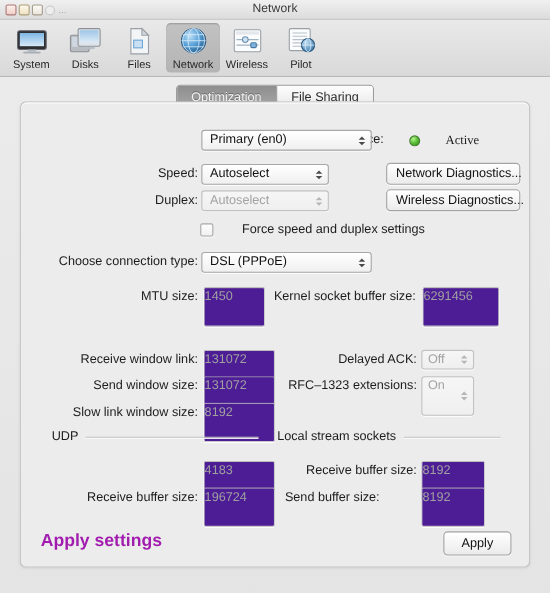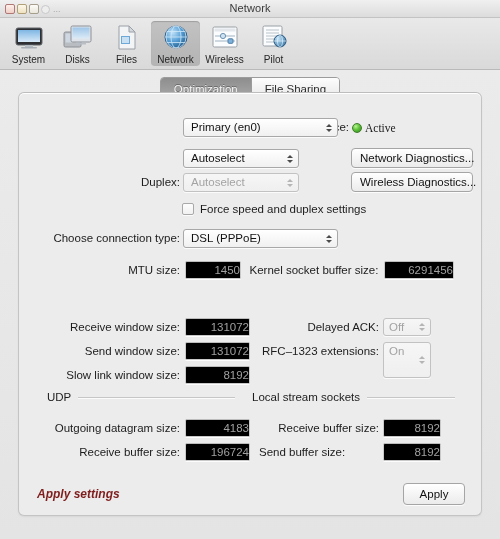--- a/index.html
+++ b/index.html
@@ -117,21 +117,21 @@
     left: 18px; top: 92px;
     width: 464px; height: 424px;
     background: #ececec;
     border: 1px solid #c4c4c4;
     border-top-color: #bdbdbd;
     border-radius: 6px;
     box-shadow: 0 1px 0 #fff inset, 0 1px 2px rgba(0,0,0,.06);
   }
 
   
-  .row { position: absolute; display: flex; align-items: center; }
+  .row { position: absolute; display: flex; align-items: center; gap: 20px; }
   .lbl {
     font-size: 11.5px;
     color: #1c1c1c;
     text-align: right;
     white-space: nowrap;
   }
 
   
   .popup {
     position: relative;
@@ -161,29 +161,29 @@
     border-left: 3px solid transparent;
     border-right: 3px solid transparent;
   }
   .popup .arrows i.up { border-bottom: 3.5px solid #4a4a4a; }
   .popup .arrows i.dn { border-top: 3.5px solid #4a4a4a; }
   .popup.disabled .arrows i.up { border-bottom-color: #b5b5b5; }
   .popup.disabled .arrows i.dn { border-top-color: #b5b5b5; }
 
   
   .field {
-    background: #000000;
+    background: #4c1d95;
     border: 1px solid #c9c9c9;
     border-top-color: #bcbcbc;
     border-radius: 2px;
-    height: 18px;
+    height: 36px;
     font-size: 11.5px;
     color: #a0a0a0;
     line-height: 16px;
-    text-align: right;
+    text-align: left;
     box-shadow: 0 1px 0 rgba(255,255,255,.9);
   }
 
   
   .btn {
     background: linear-gradient(#ffffff, #ebebeb);
     border: 1px solid #a5a5a5;
     border-radius: 4px;
     height: 20px;
     font-size: 11.5px;
@@ -226,24 +226,23 @@
   .group .rule {
     flex: 1 1 auto;
     height: 1px;
     background: #c6c6c6;
     box-shadow: 0 1px 0 #fbfbfb;
   }
 
   .footer-label {
     position: absolute;
     left: 18px; bottom: 14px;
-    font-size: 12px;
+    font-size: 16px;
     font-weight: bold;
-    color: #7f1d1d;
-    font-style: italic;
+    color: #a21caf;
   }
   .apply-btn {
     position: absolute;
     right: 16px; bottom: 10px;
     width: 62px; height: 22px;
     line-height: 20px;
     font-size: 11.5px;
   }
 </style>
 </head>
@@ -396,20 +395,23 @@
         <span>Primary (en0)</span>
         <span class="arrows">
             <i class="up"></i>
             <i class="dn"></i>
           </span>
       </div>
       <div class="led" style="margin-left:14px;"></div>
       <span class="lbl" style="margin-left:3px;font-family:Liberation Serif, serif;">Active</span>
     </div>
 
+    <div class="row" style="left:0; top:59px; width:161px; justify-content:flex-end;">
+      <span class="lbl">Speed:</span>
+    </div>
     <div class="popup" style="position:absolute; left:164px; top:56px; width:116px;">
       <span>Autoselect</span>
       <span class="arrows">
           <i class="up"></i>
           <i class="dn"></i>
         </span>
     </div>
     <div class="btn" style="position:absolute; left:332px; top:55px; width:122px;">Network Diagnostics...</div>
 
     <div class="row" style="left:0; top:83px; width:161px; justify-content:flex-end;">
@@ -438,28 +440,28 @@
           <i class="up"></i>
           <i class="dn"></i>
         </span>
     </div>
 
     <div class="row" style="left:0; top:171px; width:161px; justify-content:flex-end;">
       <span class="lbl">MTU size:</span>
     </div>
     <div class="field" style="position:absolute; left:166px; top:168px; width:56px;">1450</div>
 
-    <div class="row" style="left:230px; top:171px; width:130px; justify-content:center;">
+    <div class="row" style="left:230px; top:171px; width:130px; justify-content:flex-start;">
       <span class="lbl">Kernel socket buffer size:</span>
     </div>
     <div class="field" style="position:absolute; left:365px; top:168px; width:70px;">6291456</div>
 
 
     <div class="row" style="left:0; top:228px; width:161px; justify-content:flex-end;">
-      <span class="lbl">Receive window size:</span>
+      <span class="lbl">Receive window link:</span>
     </div>
     <div class="field" style="position:absolute; left:166px; top:225px; width:65px;">131072</div>
 
     <div class="row" style="left:240px; top:228px; width:120px; justify-content:flex-end;">
       <span class="lbl">Delayed ACK:</span>
     </div>
     <div class="popup disabled" style="position:absolute; left:364px; top:225px; width:48px; padding:0 17px 0 5px; height:18px; line-height:16px;">
       <span>Off</span>
       <span class="arrows">
           <i class="up"></i>
@@ -491,23 +493,20 @@
     <div class="group" style="left:28px; top:298px; width:188px;">
       <span class="gname">UDP</span>
       <span class="rule"></span>
     </div>
 
     <div class="group" style="left:233px; top:298px; width:203px;">
       <span class="gname">Local stream sockets</span>
       <span class="rule"></span>
     </div>
 
-    <div class="row" style="left:0; top:329px; width:161px; justify-content:flex-end;">
-      <span class="lbl">Outgoing datagram size:</span>
-    </div>
     <div class="field" style="position:absolute; left:166px; top:326px; width:65px;">4183</div>
 
     <div class="row" style="left:240px; top:329px; width:120px; justify-content:flex-end;">
       <span class="lbl">Receive buffer size:</span>
     </div>
     <div class="field" style="position:absolute; left:364px; top:326px; width:58px;">8192</div>
 
     <div class="row" style="left:0; top:353px; width:161px; justify-content:flex-end;">
       <span class="lbl">Receive buffer size:</span>
     </div>

